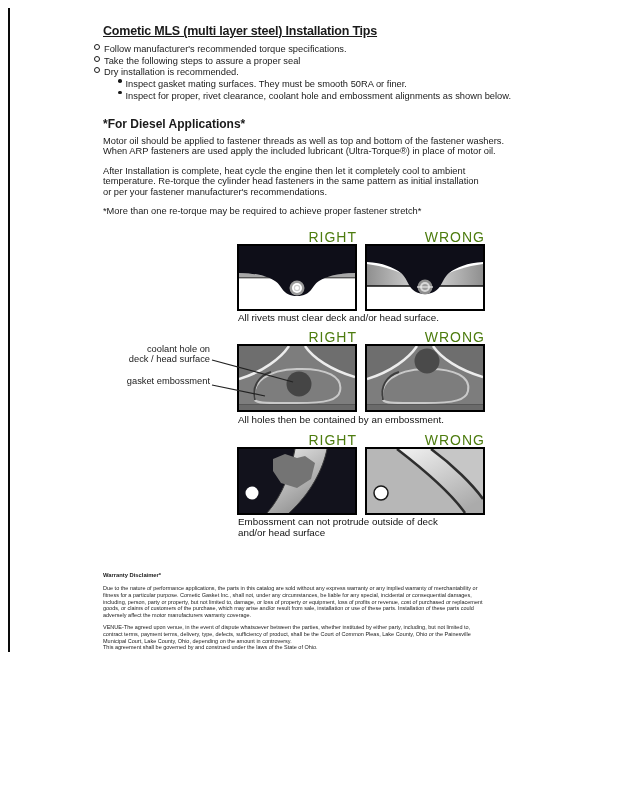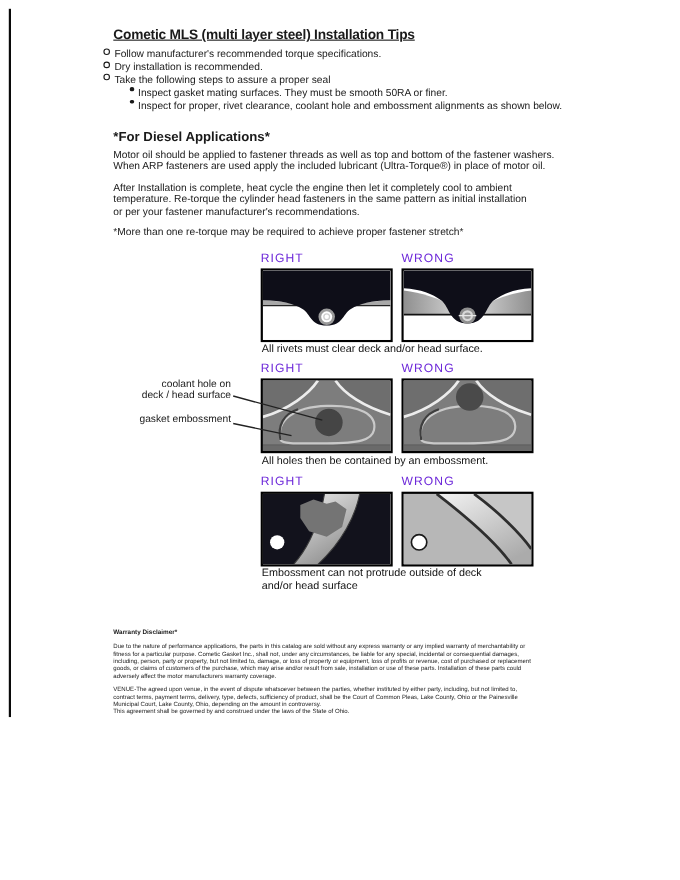--- a/index.html
+++ b/index.html
@@ -13,21 +13,21 @@
          text-decoration:underline;white-space:nowrap;}
   .tips{left:94px;top:44px;font-size:9.3px;line-height:11.7px;white-space:nowrap;}
   .tip-row{display:flex;align-items:flex-start;height:11.7px;}
   .tip-row.sub{margin-left:24px;}
   .o-bullet{width:4px;height:4px;border:1px solid #1a1a1a;border-radius:50%;
             display:inline-block;margin-right:4px;flex:none;}
   .f-bullet{width:3.5px;height:3.5px;background:#1a1a1a;border-radius:50%;
             display:inline-block;margin-right:4px;flex:none;}
   .diesel-head{left:103px;top:117px;font-size:12px;font-weight:bold;}
   .body-para{left:103px;font-size:9.3px;line-height:10.3px;white-space:pre-line;}
-  .dg-label{width:120px;text-align:left;font-size:11px;letter-spacing:1px;color:#6d28d9;}
+  .dg-label{width:120px;text-align:right;font-size:14px;letter-spacing:1px;color:#4d7c0f;}
   .dg-box{width:116px;height:63px;border:2px solid #000;background:#fff;}
   .dg-box svg{display:block;}
   .dg-caption{font-size:9.8px;line-height:11px;color:#111;white-space:pre-line;}
   .callout{width:150px;text-align:right;font-size:9.3px;line-height:9.8px;white-space:pre-line;}
   .legal{left:103px;top:572px;width:432px;}
   .legal-head{font-size:5.8px;font-weight:bold;margin:0 0 7px 0;}
   .legal p{font-size:5.5px;line-height:6.8px;margin:0 0 5px 0;white-space:pre-line;color:#222;}
   .footer-code{left:389px;top:761px;font-size:12.5px;letter-spacing:0.3px;color:#222;}
 </style>
 </head>
@@ -39,25 +39,25 @@
 
   <div class="abs title">Cometic MLS (multi layer steel) Installation Tips</div>
 
   <div class="abs tips">
     <div class="tip-row">
       <span class="o-bullet"></span>
       <span>Follow manufacturer's recommended torque specifications.</span>
     </div>
     <div class="tip-row">
       <span class="o-bullet"></span>
-      <span>Dry installation is recommended.</span>
+      <span>Take the following steps to assure a proper seal</span>
     </div>
     <div class="tip-row">
       <span class="o-bullet"></span>
-      <span>Take the following steps to assure a proper seal</span>
+      <span>Dry installation is recommended.</span>
     </div>
     <div class="tip-row sub">
       <span class="f-bullet"></span>
       <span>Inspect gasket mating surfaces.  They must be smooth 50RA or finer.</span>
     </div>
     <div class="tip-row sub">
       <span class="f-bullet"></span>
       <span>Inspect for proper, rivet clearance, coolant hole and embossment alignments as shown below.</span>
     </div>
   </div>

